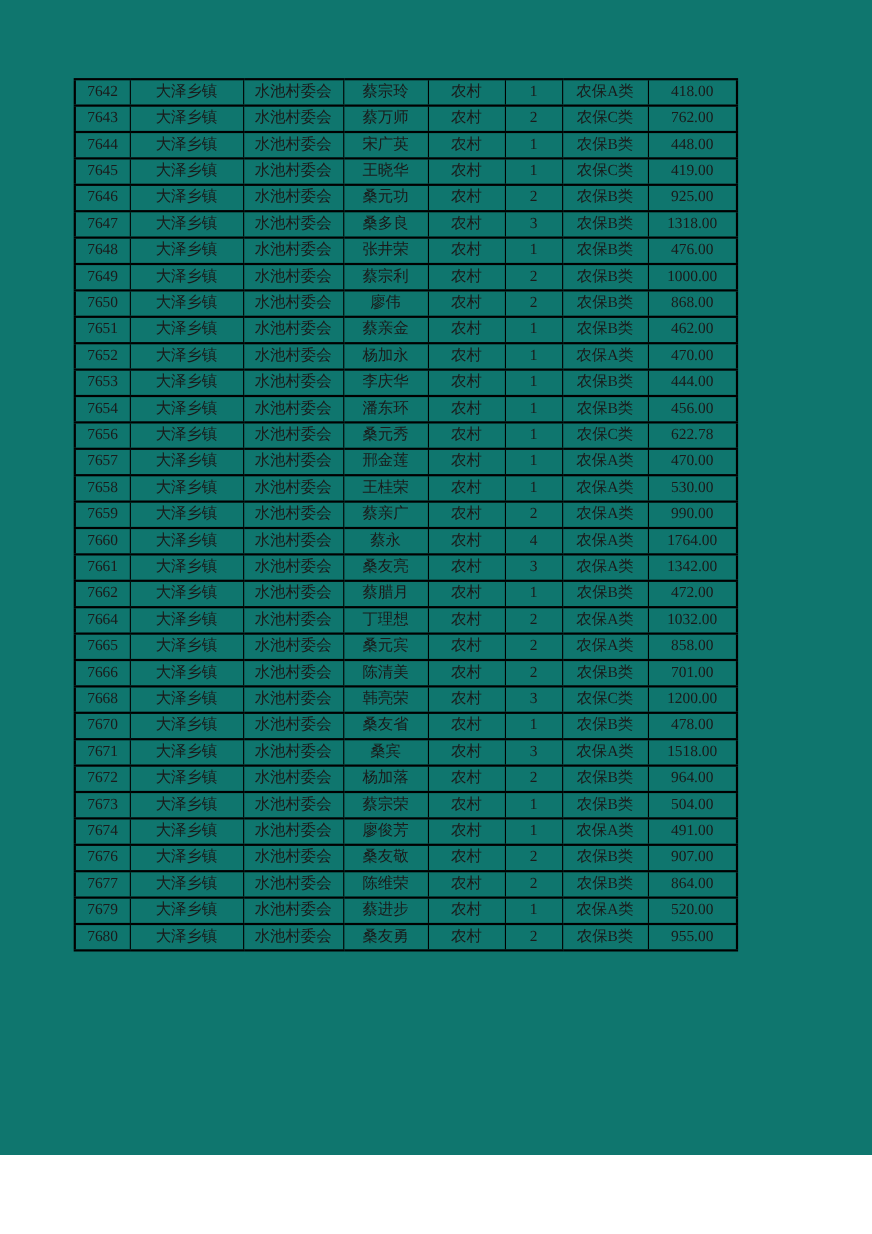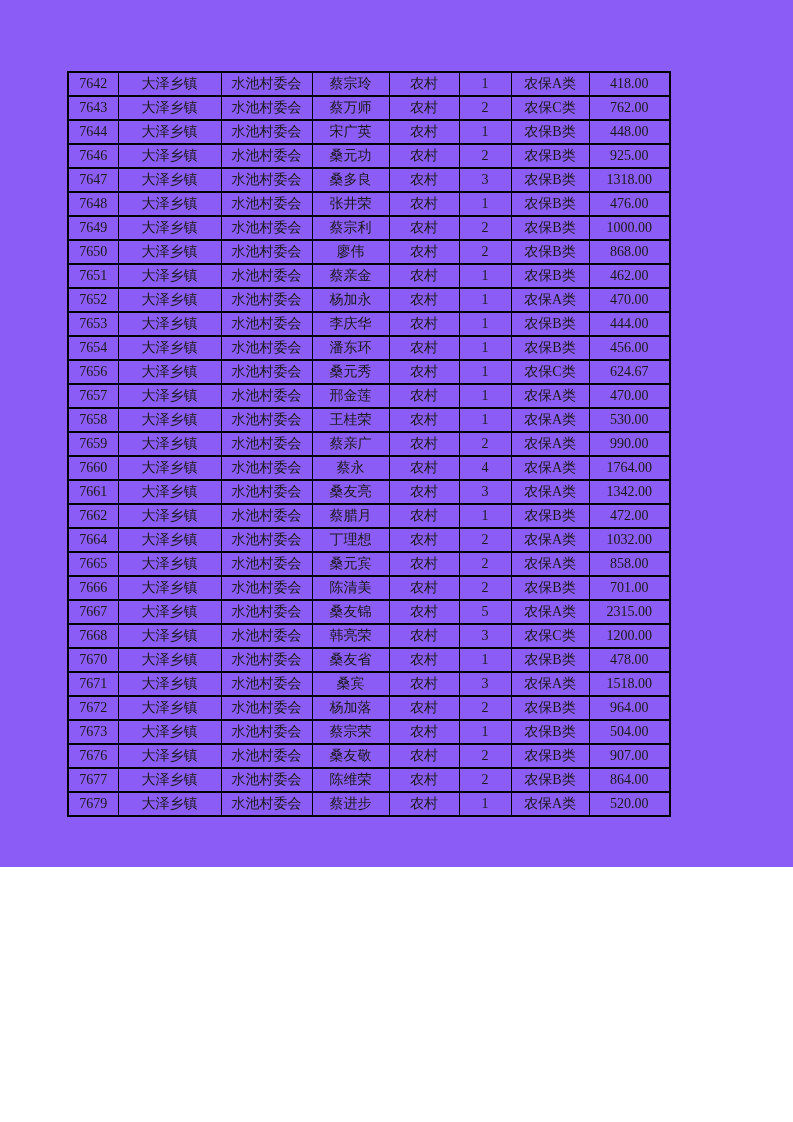--- a/index.html
+++ b/index.html
@@ -3,22 +3,22 @@
 <meta charset="utf-8">
 <style>
   html, body {
     margin: 0;
     padding: 0;
     background: #ffffff;
   }
   .page {
     position: relative;
     width: 793px;
-    height: 867px;
-    background: #8b5cf6;
+    height: 1050px;
+    background: #0f766e;
     overflow: hidden;
     font-family: "Liberation Serif", "DejaVu Serif", serif;
   }
   table.grid {
     position: absolute;
     left: 67px;
     top: 71px;
     border-collapse: collapse;
     table-layout: fixed;
     border: 2px solid #000000;
@@ -82,20 +82,30 @@
           <td>7644</td>
           <td>大泽乡镇</td>
           <td>水池村委会</td>
           <td>宋广英</td>
           <td>农村</td>
           <td>1</td>
           <td>农保B类</td>
           <td>448.00</td>
         </tr>
         <tr>
+          <td>7645</td>
+          <td>大泽乡镇</td>
+          <td>水池村委会</td>
+          <td>王晓华</td>
+          <td>农村</td>
+          <td>1</td>
+          <td>农保C类</td>
+          <td>419.00</td>
+        </tr>
+        <tr>
           <td>7646</td>
           <td>大泽乡镇</td>
           <td>水池村委会</td>
           <td>桑元功</td>
           <td>农村</td>
           <td>2</td>
           <td>农保B类</td>
           <td>925.00</td>
         </tr>
         <tr>
@@ -179,21 +189,21 @@
           <td>456.00</td>
         </tr>
         <tr>
           <td>7656</td>
           <td>大泽乡镇</td>
           <td>水池村委会</td>
           <td>桑元秀</td>
           <td>农村</td>
           <td>1</td>
           <td>农保C类</td>
-          <td>624.67</td>
+          <td>622.78</td>
         </tr>
         <tr>
           <td>7657</td>
           <td>大泽乡镇</td>
           <td>水池村委会</td>
           <td>邢金莲</td>
           <td>农村</td>
           <td>1</td>
           <td>农保A类</td>
           <td>470.00</td>
@@ -270,30 +280,20 @@
         </tr>
         <tr>
           <td>7666</td>
           <td>大泽乡镇</td>
           <td>水池村委会</td>
           <td>陈清美</td>
           <td>农村</td>
           <td>2</td>
           <td>农保B类</td>
           <td>701.00</td>
-        </tr>
-        <tr>
-          <td>7667</td>
-          <td>大泽乡镇</td>
-          <td>水池村委会</td>
-          <td>桑友锦</td>
-          <td>农村</td>
-          <td>5</td>
-          <td>农保A类</td>
-          <td>2315.00</td>
         </tr>
         <tr>
           <td>7668</td>
           <td>大泽乡镇</td>
           <td>水池村委会</td>
           <td>韩亮荣</td>
           <td>农村</td>
           <td>3</td>
           <td>农保C类</td>
           <td>1200.00</td>
@@ -332,20 +332,30 @@
           <td>7673</td>
           <td>大泽乡镇</td>
           <td>水池村委会</td>
           <td>蔡宗荣</td>
           <td>农村</td>
           <td>1</td>
           <td>农保B类</td>
           <td>504.00</td>
         </tr>
         <tr>
+          <td>7674</td>
+          <td>大泽乡镇</td>
+          <td>水池村委会</td>
+          <td>廖俊芳</td>
+          <td>农村</td>
+          <td>1</td>
+          <td>农保A类</td>
+          <td>491.00</td>
+        </tr>
+        <tr>
           <td>7676</td>
           <td>大泽乡镇</td>
           <td>水池村委会</td>
           <td>桑友敬</td>
           <td>农村</td>
           <td>2</td>
           <td>农保B类</td>
           <td>907.00</td>
         </tr>
         <tr>
@@ -360,16 +370,26 @@
         </tr>
         <tr>
           <td>7679</td>
           <td>大泽乡镇</td>
           <td>水池村委会</td>
           <td>蔡进步</td>
           <td>农村</td>
           <td>1</td>
           <td>农保A类</td>
           <td>520.00</td>
+        </tr>
+        <tr>
+          <td>7680</td>
+          <td>大泽乡镇</td>
+          <td>水池村委会</td>
+          <td>桑友勇</td>
+          <td>农村</td>
+          <td>2</td>
+          <td>农保B类</td>
+          <td>955.00</td>
         </tr>
       </tbody>
   </table>
 </div>
 
 </body></html>

